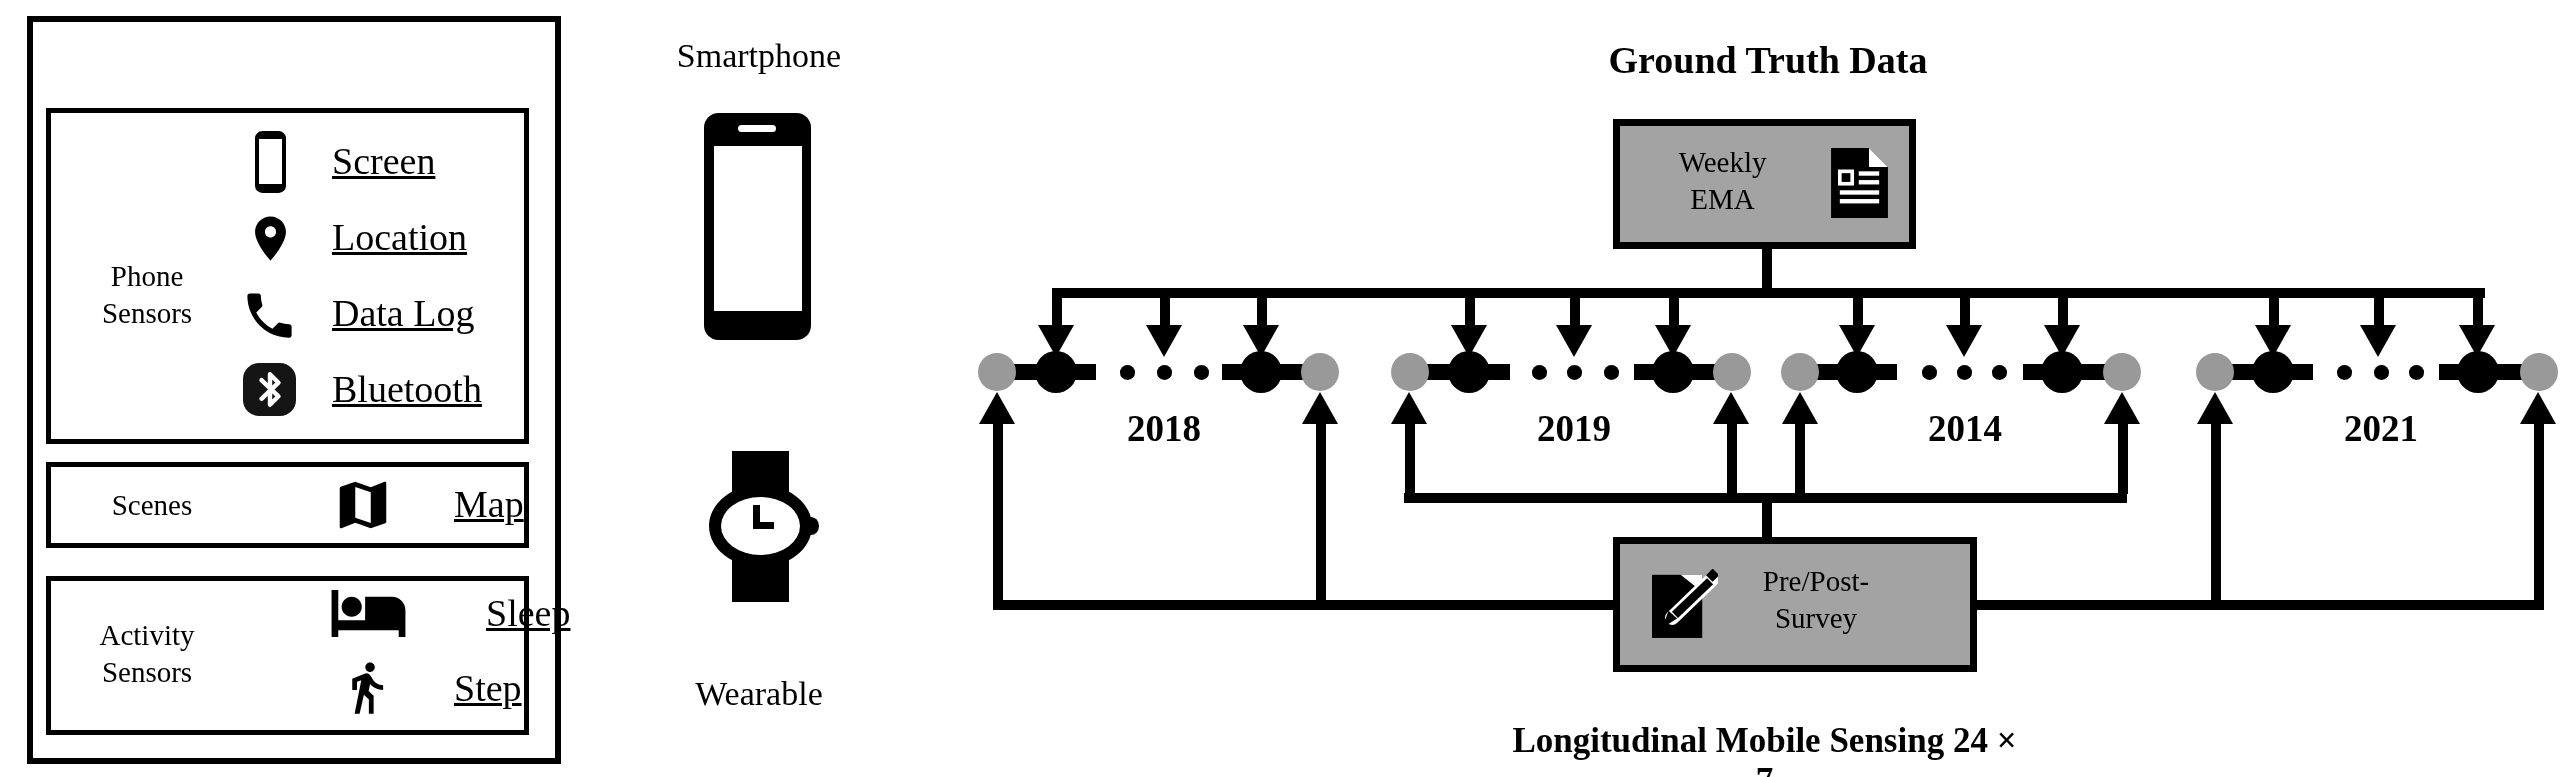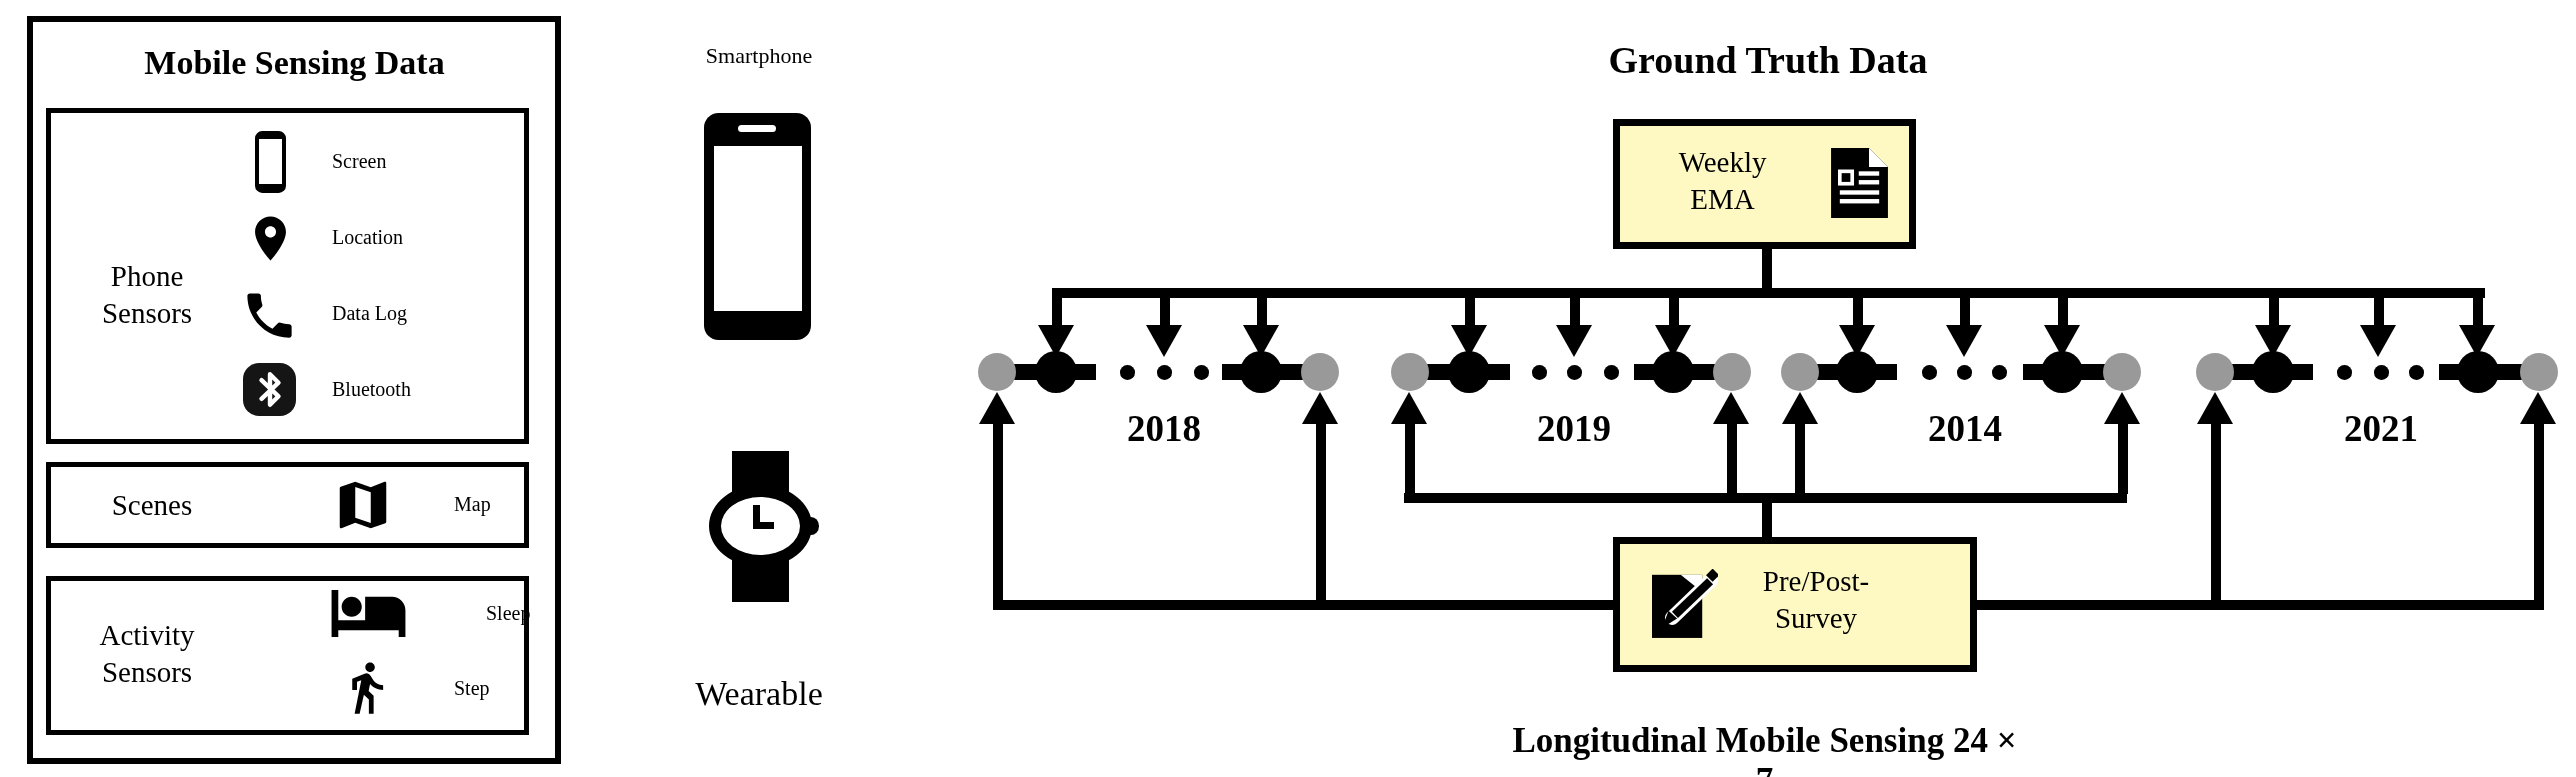--- a/index.html
+++ b/index.html
@@ -1,23 +1,23 @@
 <!DOCTYPE html>
 <html style="font-size:11.7px"><head>
 <meta charset="utf-8">
 <style>
   html,body{margin:0;padding:0;background:#fff;}
   #stage{position:relative;width:2576px;height:778px;background:#fff;overflow:hidden;
          font-family:"Liberation Serif","DejaVu Serif",serif;color:#000;}
   .line{position:absolute;background:#000;}
   .box{position:absolute;background:#fff;border:6.6px solid #000;box-sizing:border-box;}
   .box2{position:absolute;background:#fff;border:5.9px solid #000;box-sizing:border-box;}
-  .box10{position:absolute;background:#fef9c3;border:7.3px solid #000;box-sizing:border-box;}
+  .box10{position:absolute;background:#a3a3a3;border:7.3px solid #000;box-sizing:border-box;}
   .title{position:absolute;font-weight:bold;text-align:center;}
-  .lbl{position:absolute;font-size:20px;line-height:35px;}
+  .lbl{position:absolute;font-size:38px;line-height:35px;text-decoration:underline;}
   .lbl2{position:absolute;font-size:29px;line-height:37px;text-align:center;}
   .year{position:absolute;width:176px;text-align:center;font-size:37px;font-weight:bold;}
   .gray-node{position:absolute;width:38px;height:38px;border-radius:50%;background:#999;top:353px;}
   .black-node{position:absolute;width:42px;height:42px;border-radius:50%;background:#000;top:351px;}
   .tbar{position:absolute;height:16px;background:#000;top:364px;}
   .dot{position:absolute;width:14.6px;height:14.6px;border-radius:50%;background:#000;top:365px;}
   .stem-d{position:absolute;width:9.5px;background:#000;top:297px;height:31px;}
   .head-d{position:absolute;width:0;height:0;top:325px;border-left:18.3px solid transparent;
           border-right:18.3px solid transparent;border-top:32px solid #000;}
   .head-u{position:absolute;width:0;height:0;top:392px;border-left:18.3px solid transparent;
@@ -36,21 +36,20 @@
   .watch-ring{position:absolute;box-sizing:border-box;border:12.4px solid #000;border-radius:50%;background:#fff;}
   .watch-hand{position:absolute;background:#000;}
   .watch-crown{position:absolute;background:#000;border-radius:50%;}
 </style>
 </head>
 <body>
 
 <div id="stage">
 
   <div class="box" style="left:27px;top:16px;width:534px;height:748px;"></div>
-  <div class="title" style="left:49px;top:44px;width:491px;font-size:34px;">Mobile Sensing Data</div>
 
   <div class="box2" style="left:46px;top:108px;width:483px;height:336px;"></div>
   <div class="lbl2" style="left:59px;top:258px;width:176px;">
     <span style="display:block">Phone</span>
     <span style="display:block">Sensors</span>
   </div>
 
   <div class="phone-sm" style="left:255px;top:131px;width:31px;height:62px;"></div>
   <div class="lbl" style="left:332px;top:144px;">Screen</div>
 
@@ -97,21 +96,21 @@
       </svg>
   </div>
   <div class="lbl" style="left:454px;top:596px;margin-left:32px;">Sleep</div>
   <div class="icon" style="left:338px;top:653px;">
     <svg width="57" height="69" viewBox="0 0 24 24">
         <path fill="#000" d="M13.5 5.5c1.1 0 2-.9 2-2s-.9-2-2-2-2 .9-2 2 .9 2 2 2zM9.8 8.9L7 23h2.1l1.8-8 2.1 2v6h2v-7.5l-2.1-2 .6-3C14.8 12 16.8 13 19 13v-2c-1.9 0-3.5-1-4.3-2.4l-1-1.6c-.4-.6-1-1-1.7-1-.3 0-.5.1-.8.2L6 8.3V13h2V9.6l1.8-.7z"></path>
       </svg>
   </div>
   <div class="lbl" style="left:454px;top:671px;">Step</div>
 
-  <div class="lbl2" style="left:649px;top:37px;width:220px;font-size:22px;">Smartphone</div>
+  <div class="lbl2" style="left:649px;top:37px;width:220px;font-size:34px;">Smartphone</div>
   <div class="phone-big" style="left:704px;top:113px;width:107px;height:227px;">
     <div class="slit"></div>
     <div class="scr"></div>
   </div>
 
   <div>
     <div class="watch-strap" style="left:732px;top:451px;width:57px;height:42px;"></div>
     <div class="watch-strap" style="left:732px;top:560px;width:57px;height:42px;"></div>
     <div class="watch-crown" style="left:803px;top:517px;width:16px;height:17.6px;"></div>
     <div class="watch-ring" style="left:709px;top:485px;width:103px;height:82px;"></div>

